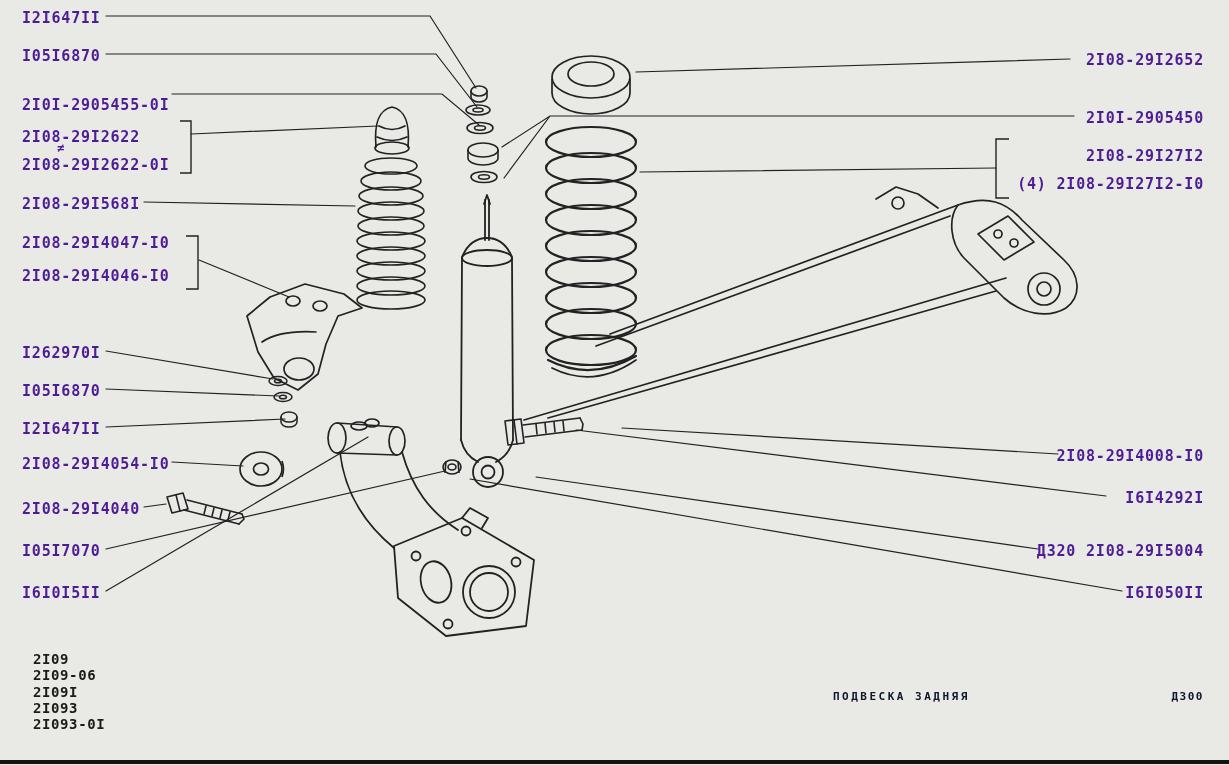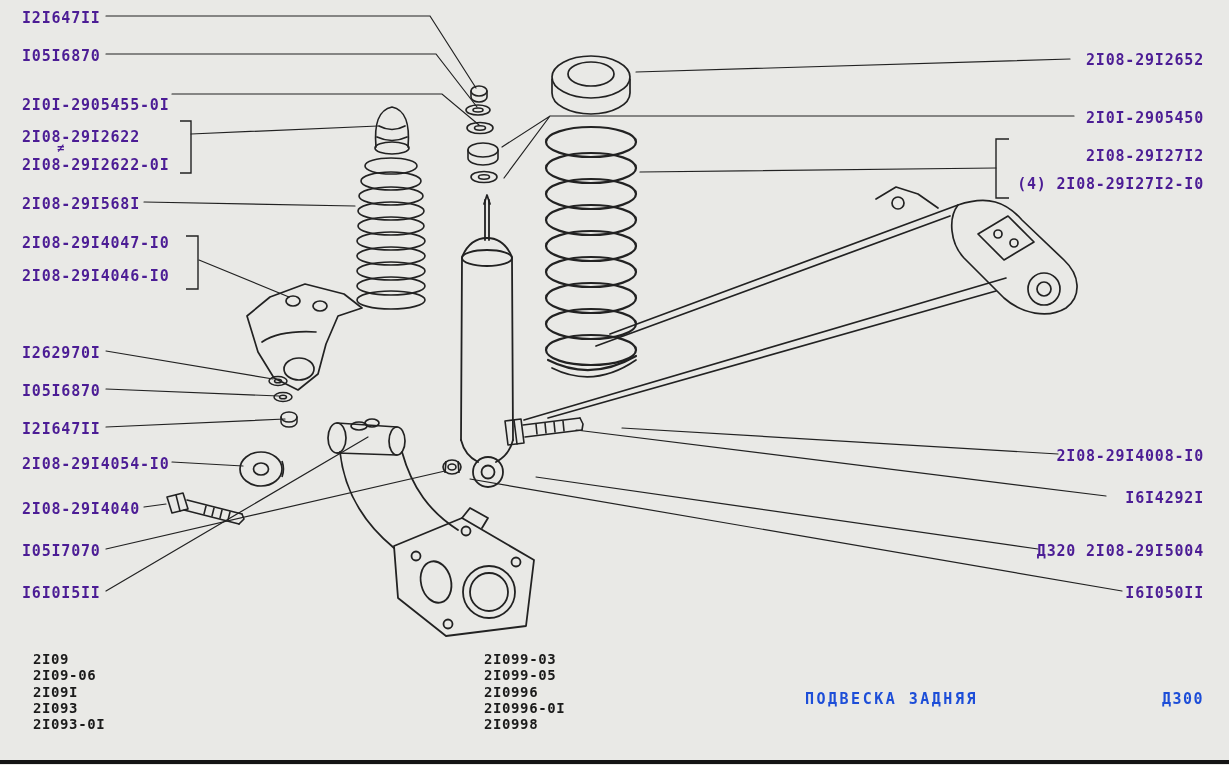--- a/index.html
+++ b/index.html
@@ -20,22 +20,22 @@
   .co.r { left: auto; right: 25px; text-align: left; }
   .fn { font-size: 12px; left: 57px; }
   .u { text-underline-offset: 3px; text-decoration-thickness: 1.5px; }
   .models {
     position: absolute; top: 651px;
     font-weight: bold; font-size: 14px; letter-spacing: 0.6px;
     color: #1b1b1b; line-height: 16.3px; white-space: nowrap;
   }
   .caption {
     position: absolute;
-    font-weight: bold; font-size: 15px; letter-spacing: 2.5px;
-    color: #1d4ed8; white-space: nowrap;
+    font-weight: bold; font-size: 11px; letter-spacing: 2.5px;
+    color: #0f172a; white-space: nowrap; margin-left: 28px;
   }
   .pagecode { right: 25px; letter-spacing: 1.5px; }
   .bottom-rule { position: absolute; left: 0; right: 0; bottom: 1px; height: 4px; background: #141414; }
 </style>
 </head>
 <body>
 
 <div id="stage">
 
   <svg id="drawing" width="1229" height="765" viewBox="0 0 1229 765">
@@ -245,25 +245,18 @@
   </div>
   <div class="co r" style="top:584px">I6I050II</div>
 
   <div class="models" style="left:33px">
     <div>2I09</div>
     <div>2I09-06</div>
     <div>2I09I</div>
     <div>2I093</div>
     <div>2I093-0I</div>
   </div>
-  <div class="models" style="left:484px">
-    <div>2I099-03</div>
-    <div>2I099-05</div>
-    <div>2I0996</div>
-    <div>2I0996-0I</div>
-    <div>2I0998</div>
-  </div>
 
   <div class="caption" style="left:805px; top:690px">ПОДВЕСКА ЗАДНЯЯ</div>
   <div class="caption pagecode" style="top:690px">Д300</div>
 
   <div class="bottom-rule"></div>
 </div>
 
 </body></html>

